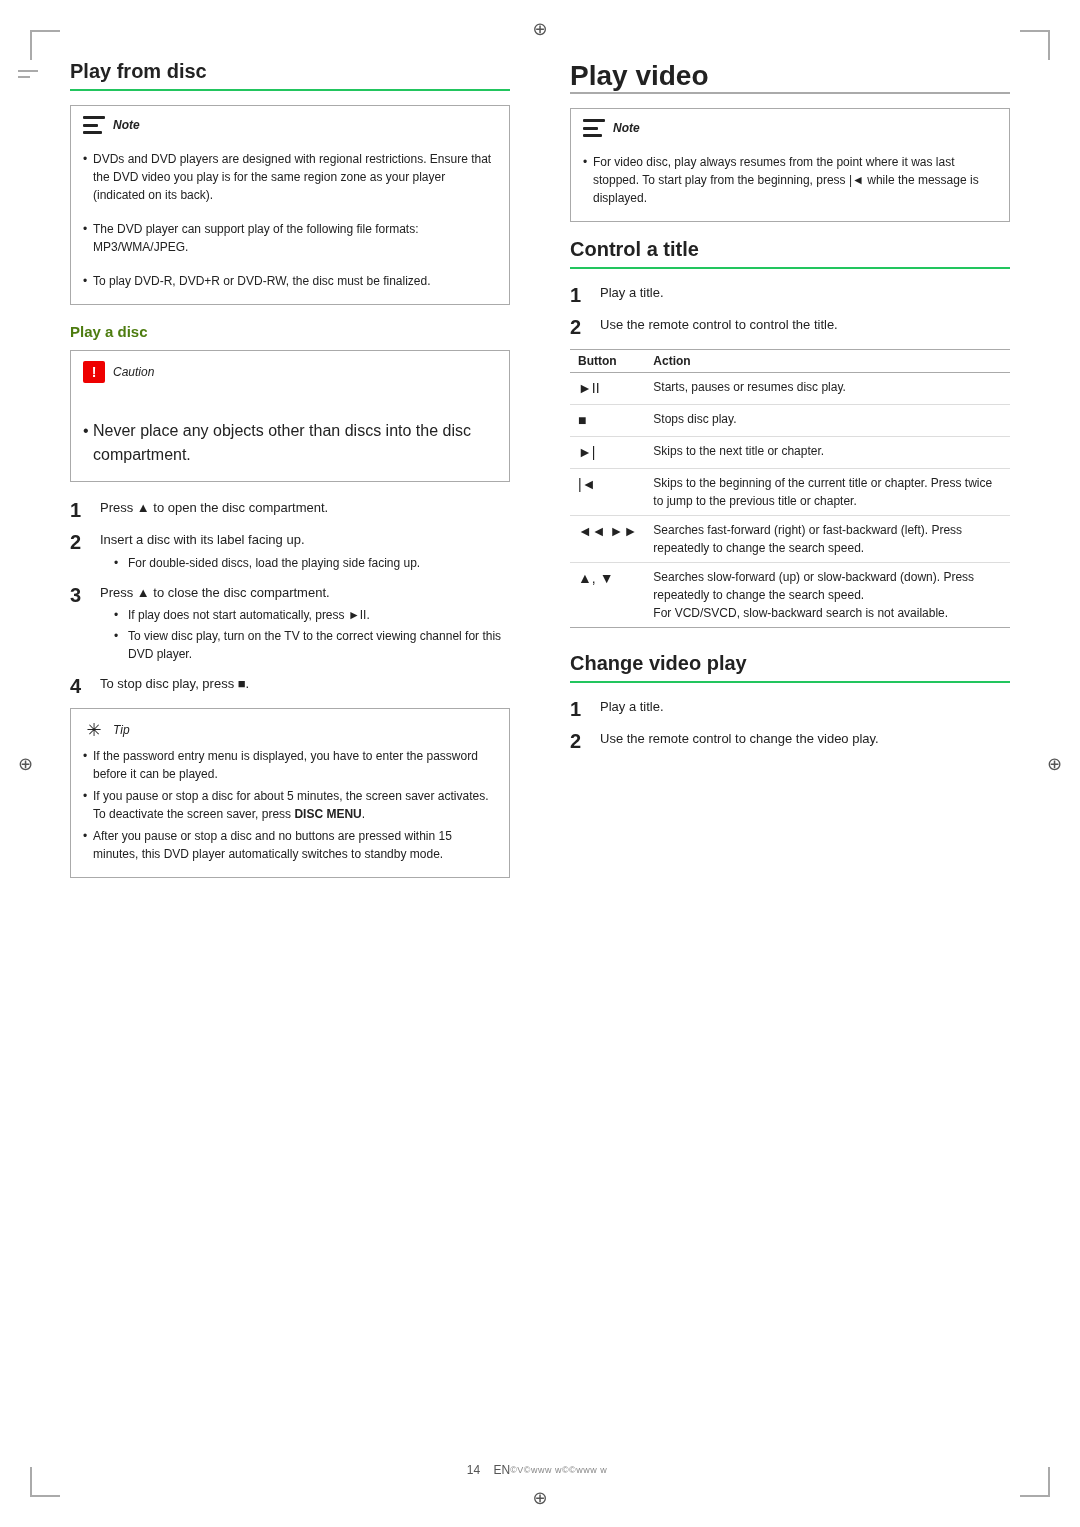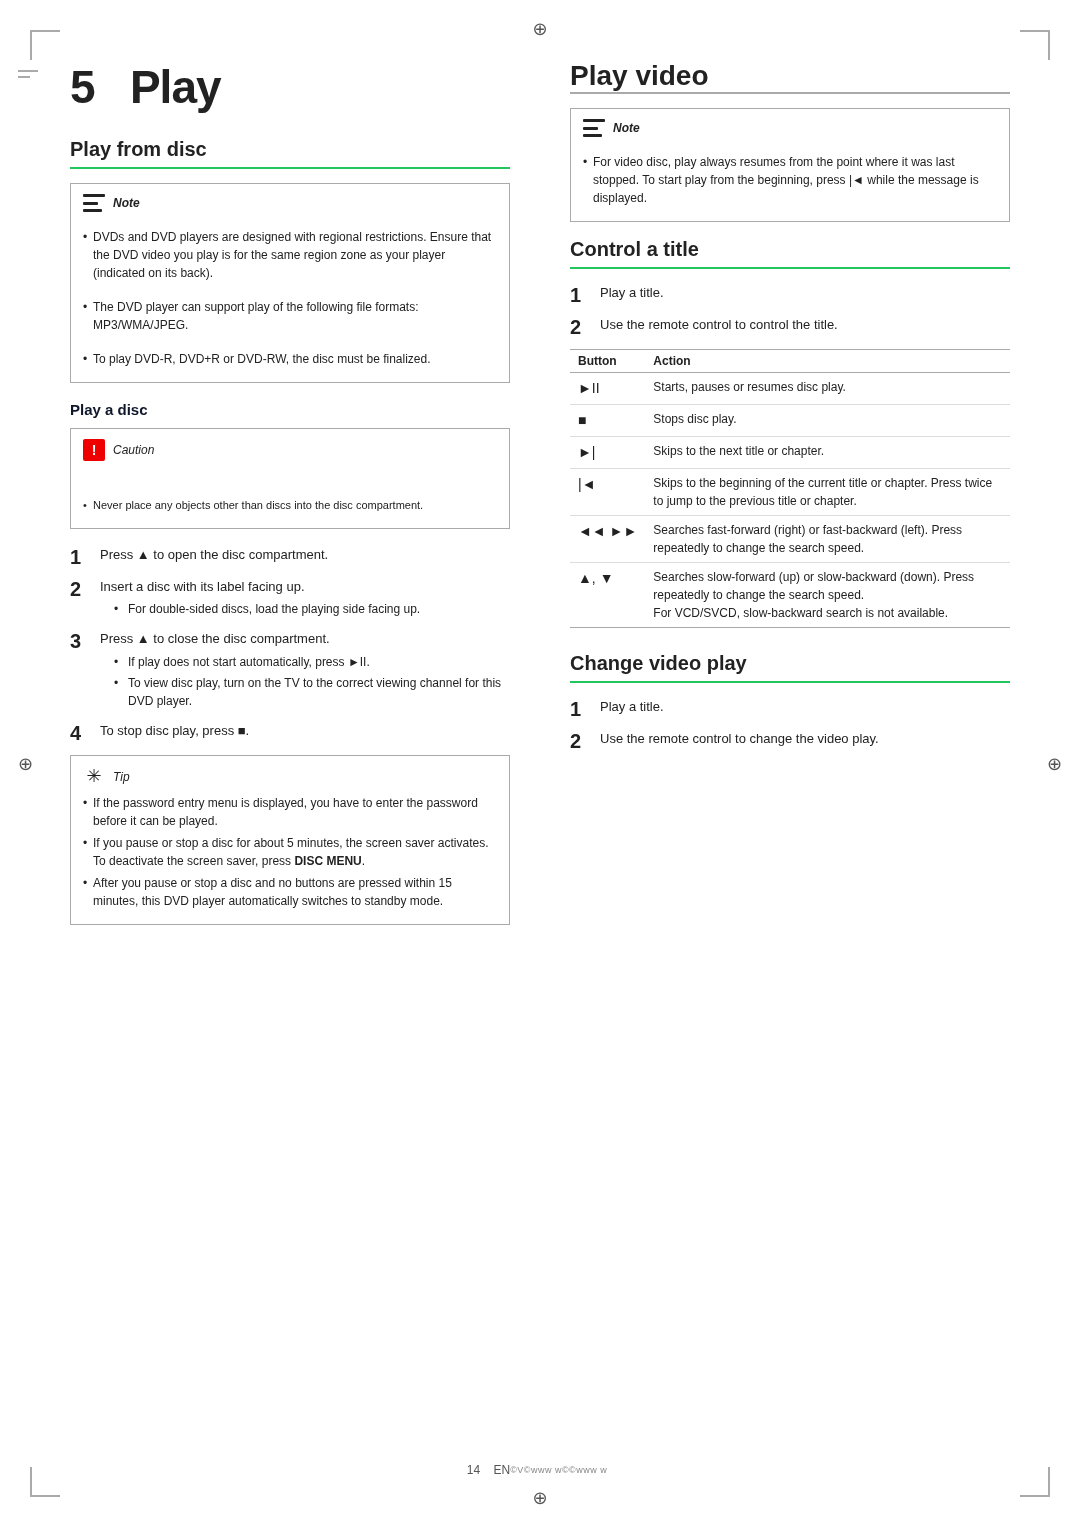--- a/index.html
+++ b/index.html
@@ -112,21 +112,21 @@
       font-weight: bold;
       color: #222;
       border-bottom: 2px solid #22c55e;
       padding-bottom: 6px;
       margin-bottom: 14px;
     }
 
     .subsection-heading {
       font-size: 15px;
       font-weight: bold;
-      color: #0f172a;
+      color: #4d7c0f;
       margin-bottom: 10px;
       margin-top: 18px;
     }
 
     
     .note-box {
       border: 1px solid #aaa;
       padding: 10px 12px;
       margin-bottom: 16px;
       font-size: 12px;
@@ -215,21 +215,21 @@
       font-size: 12px;
     }
     .caution-box ul {
       list-style: none;
       padding-left: 0;
     }
     .caution-box ul li {
       padding-left: 10px;
       position: relative;
       margin-bottom: 4px;
-      font-size: 11px;
+      font-size: 16px;
       line-height: 1.5;
       margin-top: 36px;
     }
     .caution-box ul li::before {
       content: "•";
       position: absolute;
       left: 0;
     }
 
     
@@ -402,25 +402,20 @@
 
   <div class="reg-left-top">
     <span></span>
     <span class="short"></span>
   </div>
 
   <div class="content">
 
     <div class="col-left">
 
-      <div class="chapter-title">
-        <span>5</span>
-        &nbsp;
-        <span>Play</span>
-      </div>
 
       <div class="section-heading">Play from disc</div>
 
       <div class="note-box">
         <div class="note-header">
           <div class="note-icon">
             <span></span>
               <span></span>
               <span></span>
           </div>

